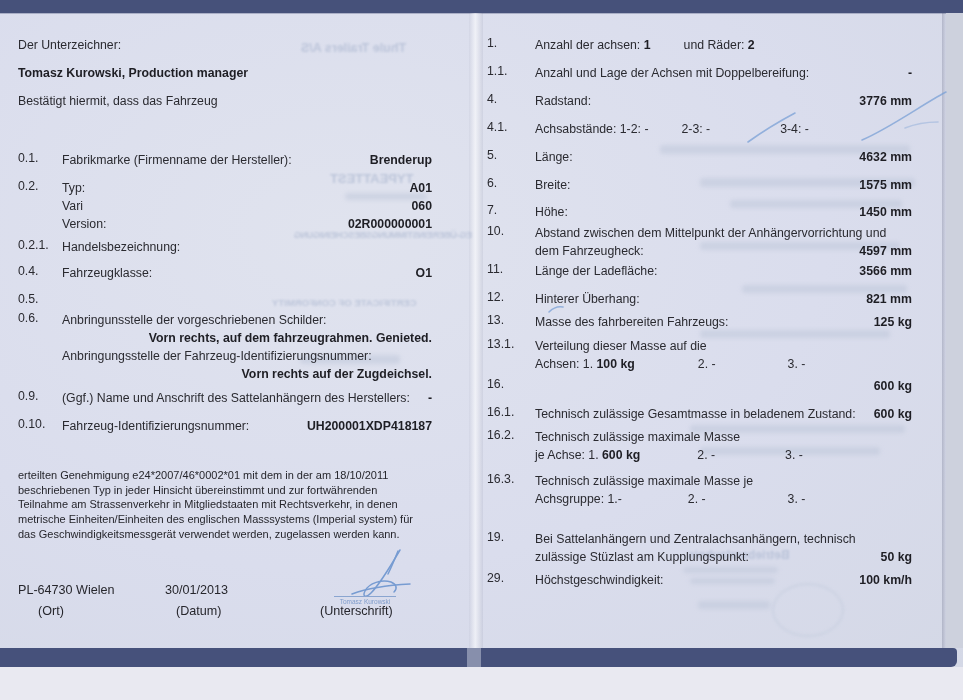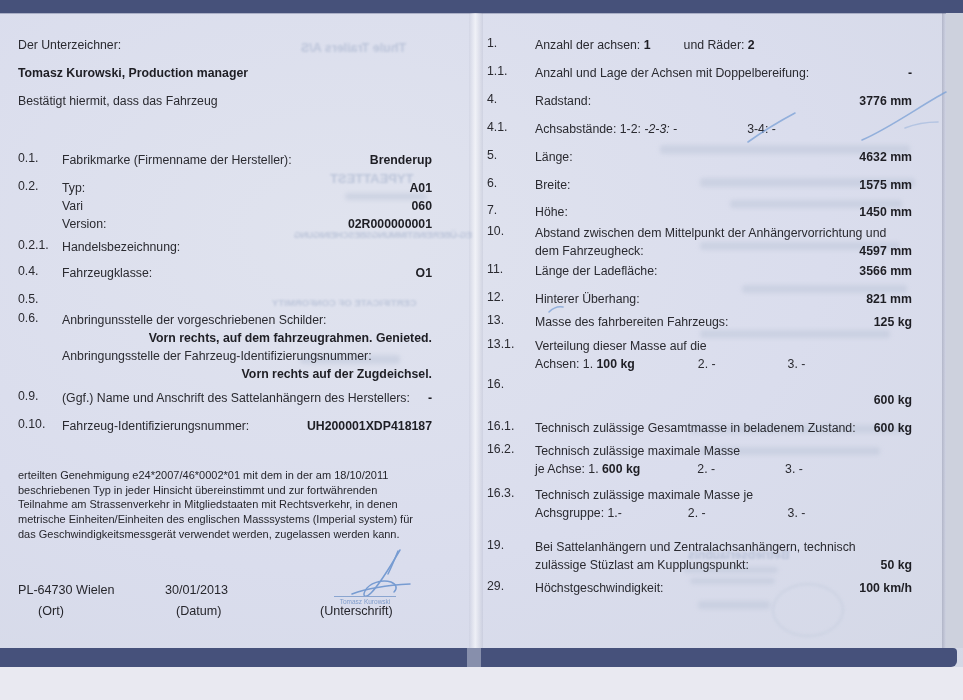--- a/index.html
+++ b/index.html
@@ -170,21 +170,21 @@
         </div>
         <div class="row" style="margin-top: 10px;">
           <div class="num">4.</div>
           <div class="body">
             <div class="ln"><span>Radstand:</span><span class="fill"></span><span class="val b">3776 mm</span></div>
           </div>
         </div>
         <div class="row" style="margin-top: 10px;">
           <div class="num">4.1.</div>
           <div class="body">
-            <div class="ln"><span>Achsabstände: 1-2: -</span><span style=" font-style: italic;">2-3: -</span><span style="margin-left: 70px;">3-4: -</span></div>
+            <div class="ln"><span>Achsabstände: 1-2: -</span><span style="margin-left: 33px;">2-3: -</span><span style="margin-left: 70px;">3-4: -</span></div>
           </div>
         </div>
         <div class="row" style="margin-top: 10px;">
           <div class="num">5.</div>
           <div class="body">
             <div class="ln"><span>Länge:</span><span class="fill"></span><span class="val b">4632 mm</span></div>
           </div>
         </div>
         <div class="row" style="margin-top: 10px;">
           <div class="num">6.</div>
@@ -223,21 +223,21 @@
             <div class="ln"><span>Masse des fahrbereiten Fahrzeugs:</span><span class="fill"></span><span class="val b">125 kg</span></div>
           </div>
         </div>
         <div class="row" style="margin-top: 6px;">
           <div class="num">13.1.</div>
           <div class="body">
             <div class="ln"><span>Verteilung dieser Masse auf die</span></div>
             <div class="ln"><span>Achsen: 1. </span><span class="b">100 kg</span><span style="margin-left: 63px;">2. -</span><span style="margin-left: 72px;">3. -</span></div>
           </div>
         </div>
-        <div class="row" style="margin-top: 4px; flex-direction: column;">
+        <div class="row" style="margin-top: 4px;">
           <div class="num">16.</div>
           <div class="body">
             <div class="ln"><span class="fill"></span><span class="val b">600 kg</span></div>
           </div>
         </div>
         <div class="row" style="margin-top: 10px;">
           <div class="num">16.1.</div>
           <div class="body">
             <div class="ln"><span>Technisch zulässige Gesamtmasse in beladenem Zustand:</span><span class="fill"></span><span class="val b">600 kg</span></div>
           </div>
@@ -249,21 +249,21 @@
             <div class="ln"><span>je Achse: 1. </span><span class="b">600 kg</span><span style="margin-left: 57px;">2. -</span><span style="margin-left: 70px;">3. -</span></div>
           </div>
         </div>
         <div class="row" style="margin-top: 8px;">
           <div class="num">16.3.</div>
           <div class="body">
             <div class="ln"><span>Technisch zulässige maximale Masse je</span></div>
             <div class="ln"><span>Achsgruppe: 1.-</span><span style="margin-left: 66px;">2. -</span><span style="margin-left: 82px;">3. -</span></div>
           </div>
         </div>
-        <div class="row" style="margin-top: 16px;">
+        <div class="row" style="margin-top: 22px;">
           <div class="num">19.</div>
           <div class="body">
             <div class="ln"><span>Bei Sattelanhängern und Zentralachsanhängern, technisch</span></div>
             <div class="ln"><span>zulässige Stüzlast am Kupplungspunkt:</span><span class="fill"></span><span class="val b">50 kg</span></div>
           </div>
         </div>
         <div class="row" style="margin-top: 5px;">
           <div class="num">29.</div>
           <div class="body">
             <div class="ln"><span>Höchstgeschwindigkeit:</span><span class="fill"></span><span class="val b">100 km/h</span></div>

